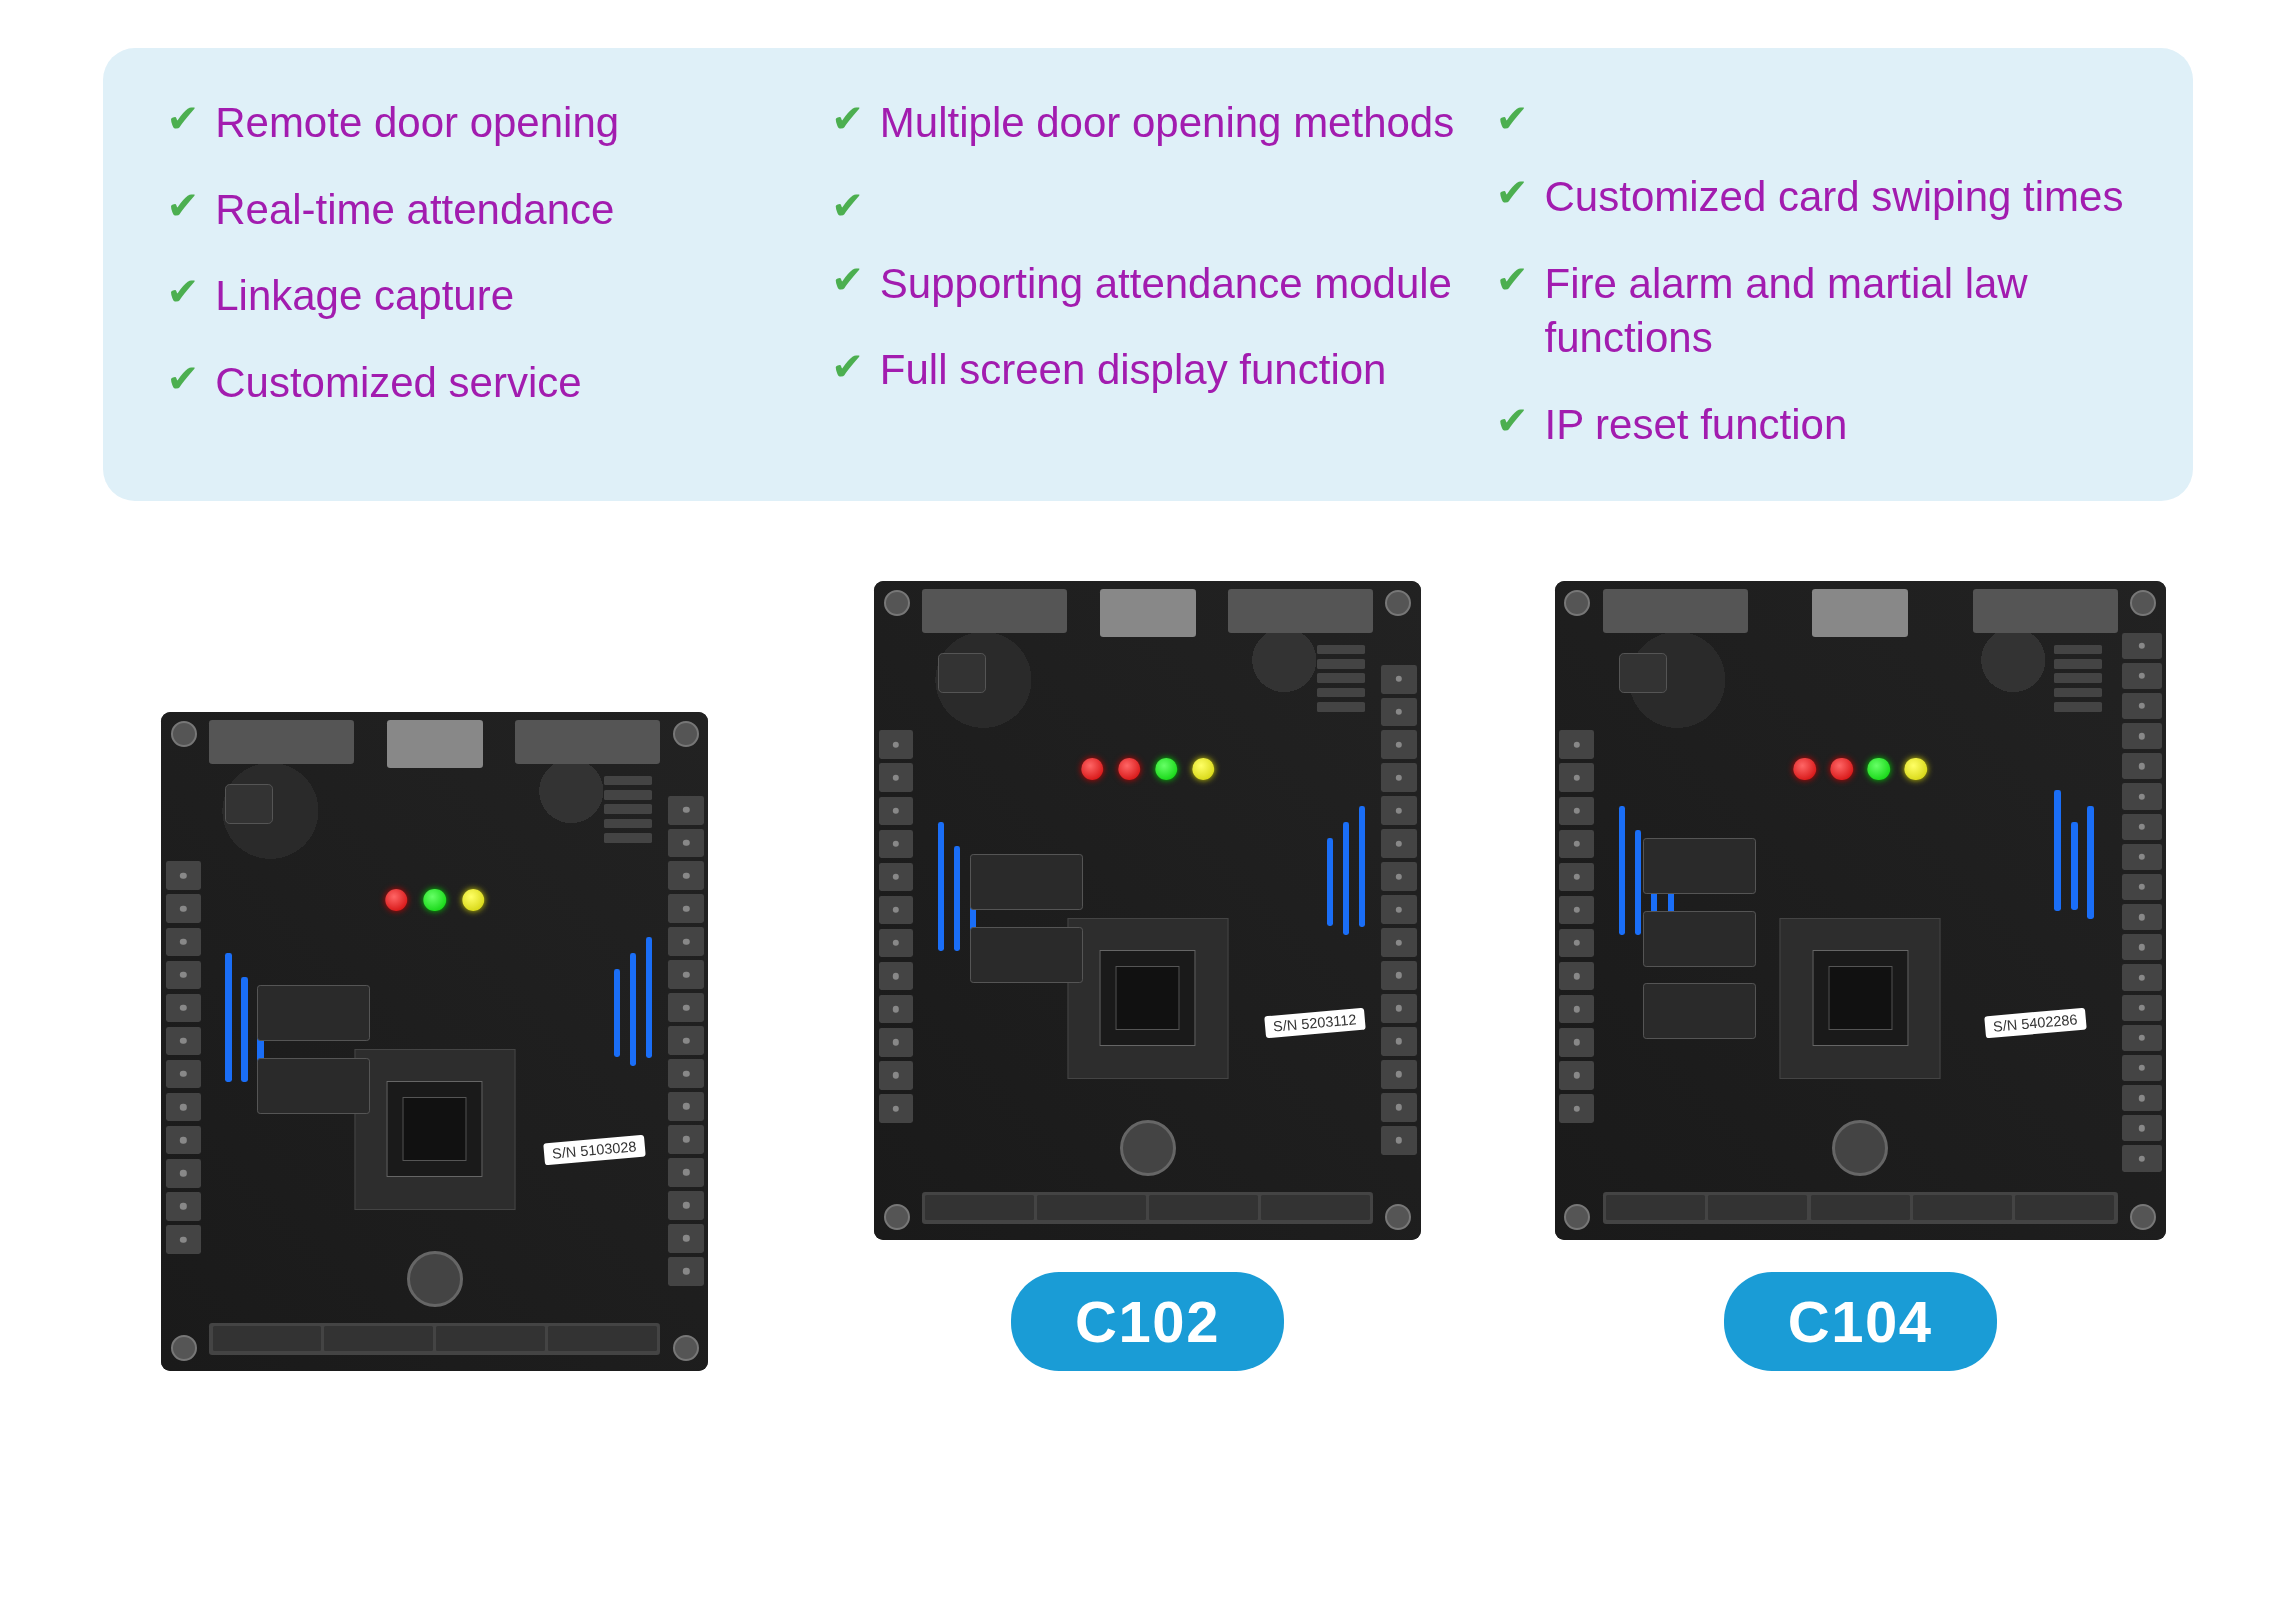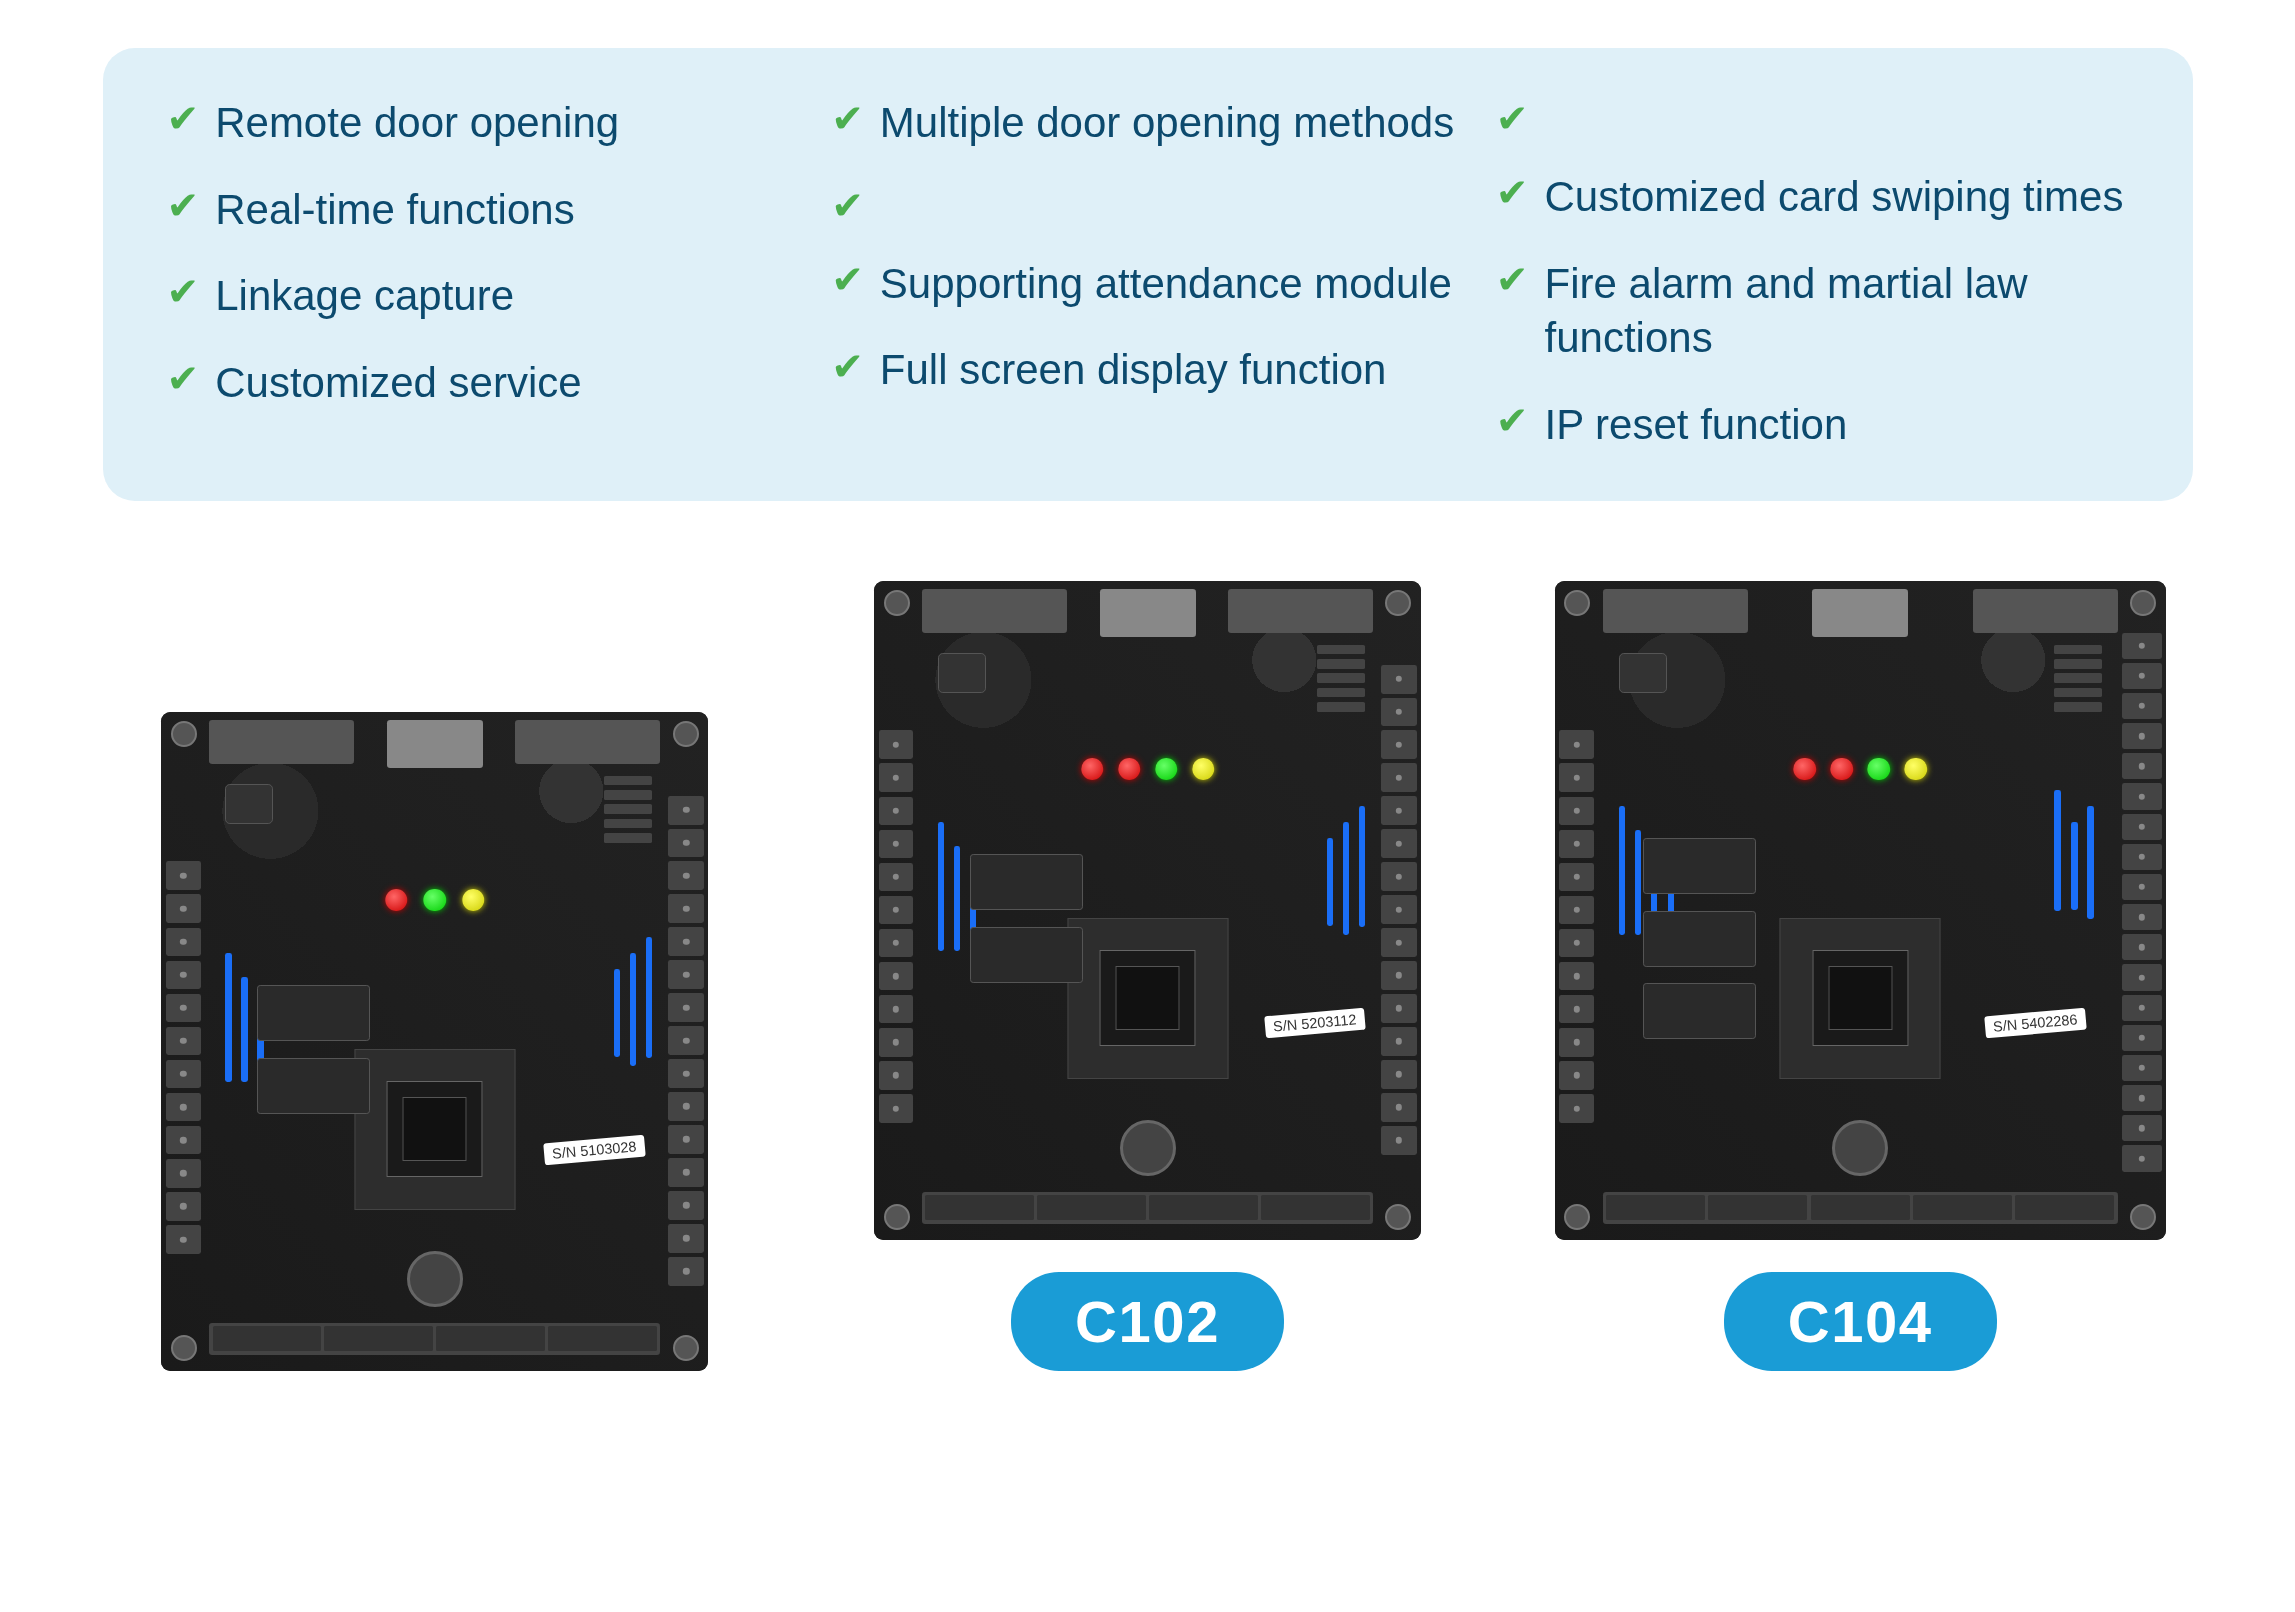--- a/index.html
+++ b/index.html
@@ -41,21 +41,21 @@
 
     .check-icon {
       color: #4caf50;
       font-size: 39px;
       line-height: 1;
       flex-shrink: 0;
       margin-top: 3.2px;
     }
 
     .feature-text {
-      color: #0c4a6e;
+      color: #a21caf;
       font-size: 42px;
       font-weight: 500;
       line-height: 1.3;
     }
 
     
     .products-section {
       width: 100%;
       max-width: 2090px;
       display: flex;
@@ -249,21 +249,21 @@
 
 <div class="feature-box">
 
   <div class="feature-column">
     <div class="feature-item">
       <span class="check-icon">✔</span>
       <span class="feature-text">Remote door opening</span>
     </div>
     <div class="feature-item">
       <span class="check-icon">✔</span>
-      <span class="feature-text">Real-time functions</span>
+      <span class="feature-text">Real-time attendance</span>
     </div>
     <div class="feature-item">
       <span class="check-icon">✔</span>
       <span class="feature-text">Linkage capture</span>
     </div>
     <div class="feature-item">
       <span class="check-icon">✔</span>
       <span class="feature-text">Customized service</span>
     </div>
   </div>

